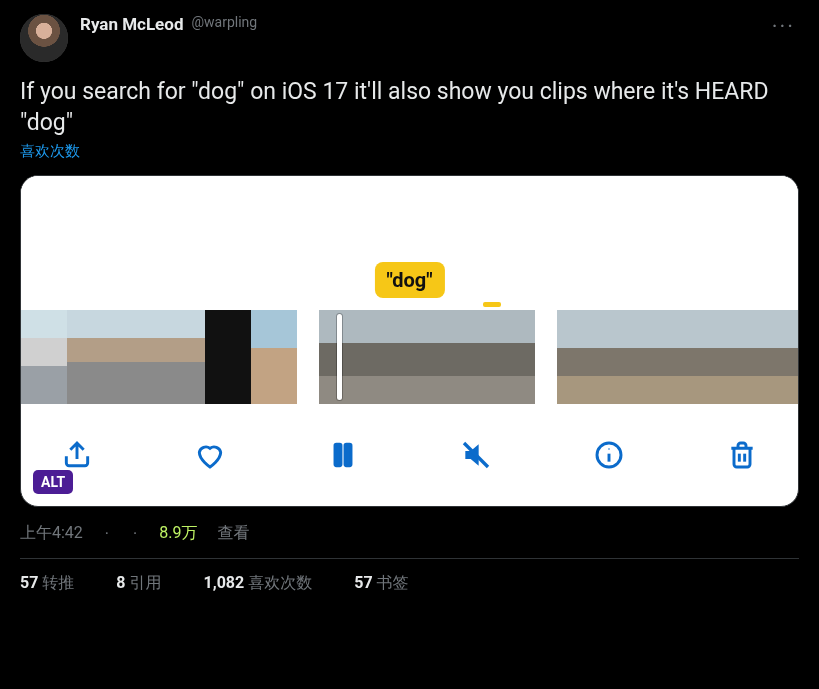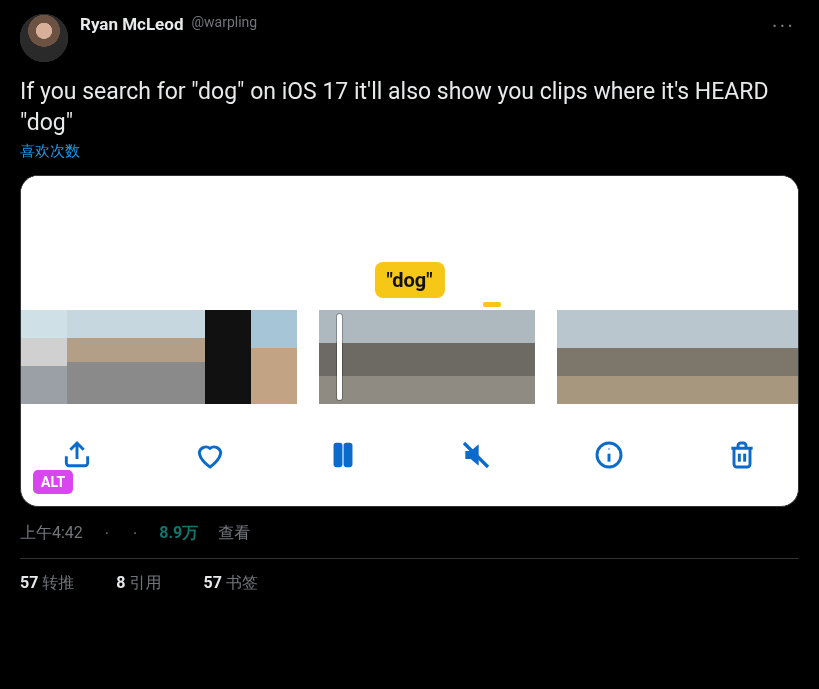--- a/index.html
+++ b/index.html
@@ -31,24 +31,24 @@
   .g2 .clip { width: 54px; background: linear-gradient(180deg, #aeb9bf 0 35%, #6d6a63 35% 70%, #8f8a82 70% 100%); }
   .playhead { position: absolute; left: 18px; top: 4px; bottom: 4px; width: 5px; background: #fff; border-radius: 3px; box-shadow: 0 0 0 1px rgba(0,0,0,.25); }
   .g3 .clip { width: 41px; background: linear-gradient(180deg, #b9c6cd 0 40%, #7d766b 40% 70%, #a7977e 70% 100%); }
 
   .toolbar { display: flex; justify-content: space-between; align-items: center; padding: 22px 40px 0 40px; height: 80px; }
   .tbtn { color: #0b6bcb; display: flex; align-items: center; justify-content: center; cursor: pointer; }
   .tbtn svg { width: 32px; height: 32px; stroke: #0b6bcb; fill: none; stroke-width: 2.2; }
   .tbtn.pause svg rect { fill: #0b6bcb; }
   .tbtn.mute svg { fill: #0b6bcb; stroke: #0b6bcb; }
 
-  .alt-badge { position: absolute; left: 12px; bottom: 12px; background: #d946ef; color: #fff; font-weight: 700; font-size: 14px; padding: 4px 8px; border-radius: 5px; }
+  .alt-badge { position: absolute; left: 12px; bottom: 12px; background: #4c1d95; color: #fff; font-weight: 700; font-size: 14px; padding: 4px 8px; border-radius: 5px; }
 
   .meta { color: #71767b; font-size: 16px; padding: 16px 0 14px 0; display: flex; align-items: center; gap: 20px; }
-  .meta .views-num { color: #0f766e; font-weight: 700; }
+  .meta .views-num { color: #bef264; font-weight: 400; }
   .sep { padding: 0 2px; }
   .divider { border-top: 1px solid #2f3336; }
 
   .stats { display: flex; gap: 42px; padding: 14px 0 0 0; font-size: 16px; color: #71767b; }
   .stats .n { color: #e7e9ea; font-weight: 700; margin-right: 4px; }
 </style>
 </head>
 <body>
 
 <div class="tweet">
@@ -153,17 +153,20 @@
   <div class="divider"></div>
 
   <div class="stats">
     <div>
       <span class="n">57</span><span>转推</span>
     </div>
     <div>
       <span class="n">8</span><span>引用</span>
     </div>
     <div>
+      <span class="n">1,082</span><span>喜欢次数</span>
+    </div>
+    <div>
       <span class="n">57</span><span>书签</span>
     </div>
   </div>
 
 </div>
 
 </body></html>

